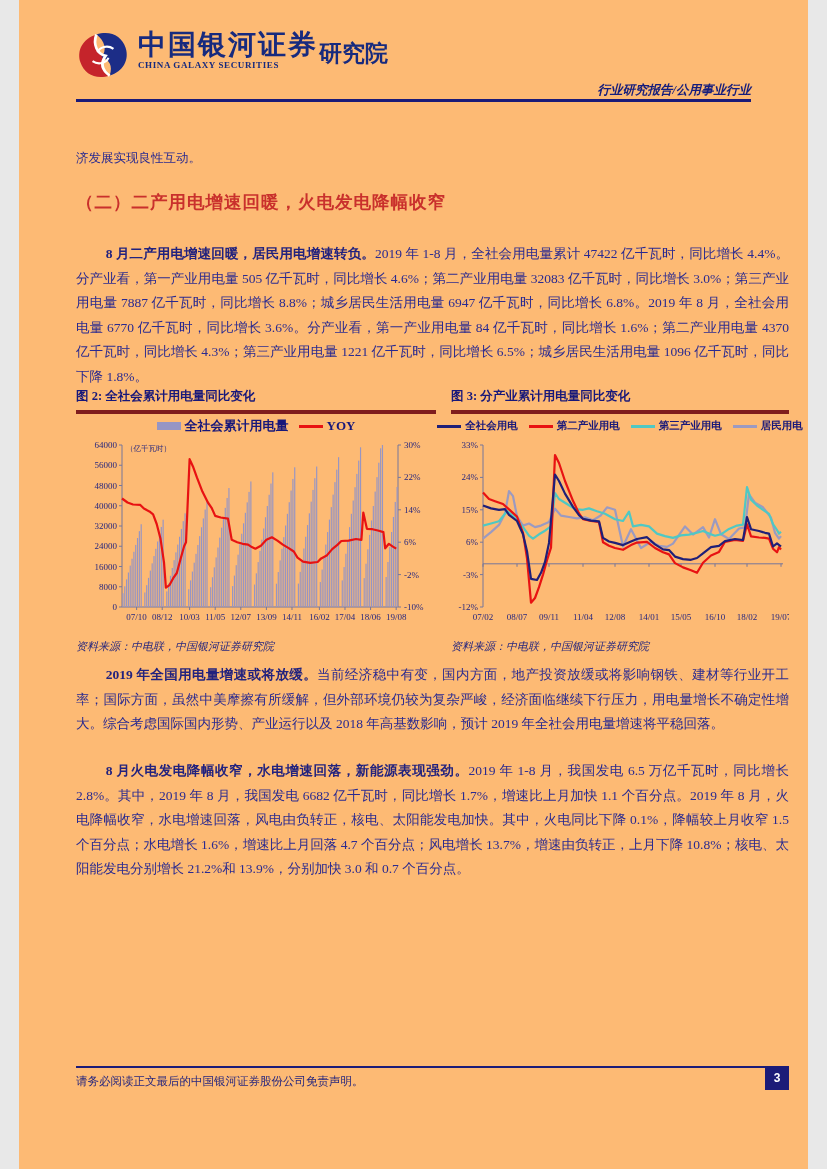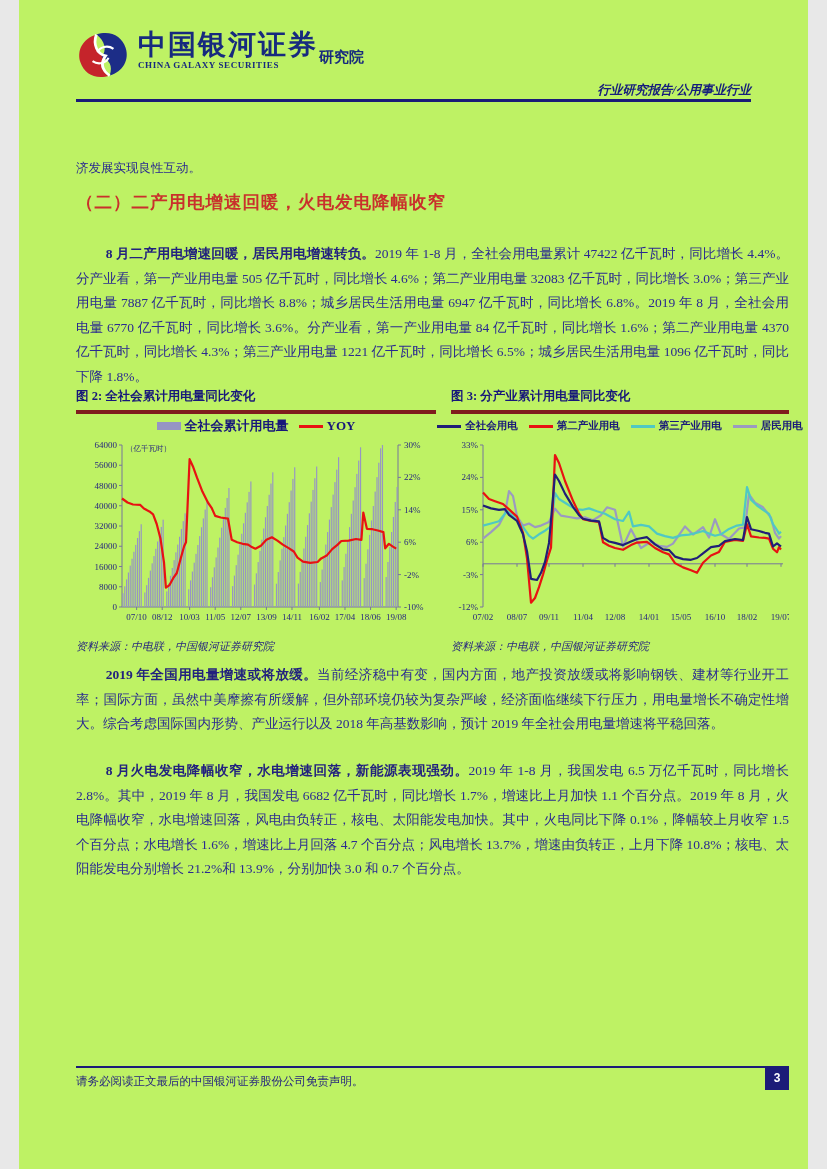--- a/index.html
+++ b/index.html
@@ -1,31 +1,31 @@
 <!DOCTYPE html>
 <html><head>
 <meta charset="utf-8">
 <style>
   html,body{margin:0;padding:0;background:#e8e8e8;}
-  .page{position:relative;width:789px;height:1169px;margin:0 auto;background:#bef264;
+  .page{position:relative;width:789px;height:1169px;margin:0 auto;background:#fdba74;
         font-family:"Liberation Serif",serif;color:#2a2a90;overflow:hidden;}
 
   
   .hdr{position:absolute;left:57px;top:24px;right:57px;height:76px;}
   .logo{position:absolute;left:0;top:2px;width:54px;height:58px;}
   .brand{position:absolute;left:62px;top:6px;}
   .brand-cn{font-size:28px;font-weight:bold;color:#172a7e;letter-spacing:2px;line-height:30px;}
   .brand-en{font-size:9px;font-weight:bold;color:#172a7e;letter-spacing:0.6px;}
-  .institute{position:absolute;left:243px;top:24px;font-size:15px;font-weight:bold;color:#172a7e;}
+  .institute{position:absolute;left:243px;top:14px;font-size:23px;font-weight:bold;color:#172a7e;}
   .doc-type{position:absolute;right:0;top:58px;font-size:12.5px;font-weight:bold;font-style:italic;color:#151d7c;}
   .hdr-rule{position:absolute;left:57px;right:57px;top:99px;height:3px;background:#1b1b78;}
 
   
   .content{position:absolute;left:57px;width:713px;}
-  .intro{top:160px;font-size:12.5px;}
+  .intro{top:150px;font-size:12.5px;}
   .sec-head{position:absolute;left:57px;top:190px;font-size:17.5px;font-weight:bold;color:#c9302c;letter-spacing:1px;}
   .par{position:absolute;left:57px;width:713px;font-size:13.5px;line-height:24.5px;
        text-align:justify;text-indent:2.2em;color:#2a2a90;margin-top:12px;}
   .par b{color:#22227e;}
   .p1{top:230px;}
   .p2{top:651px;}
   .p3{top:747px;}
 
   
   .fig{position:absolute;top:388px;}

